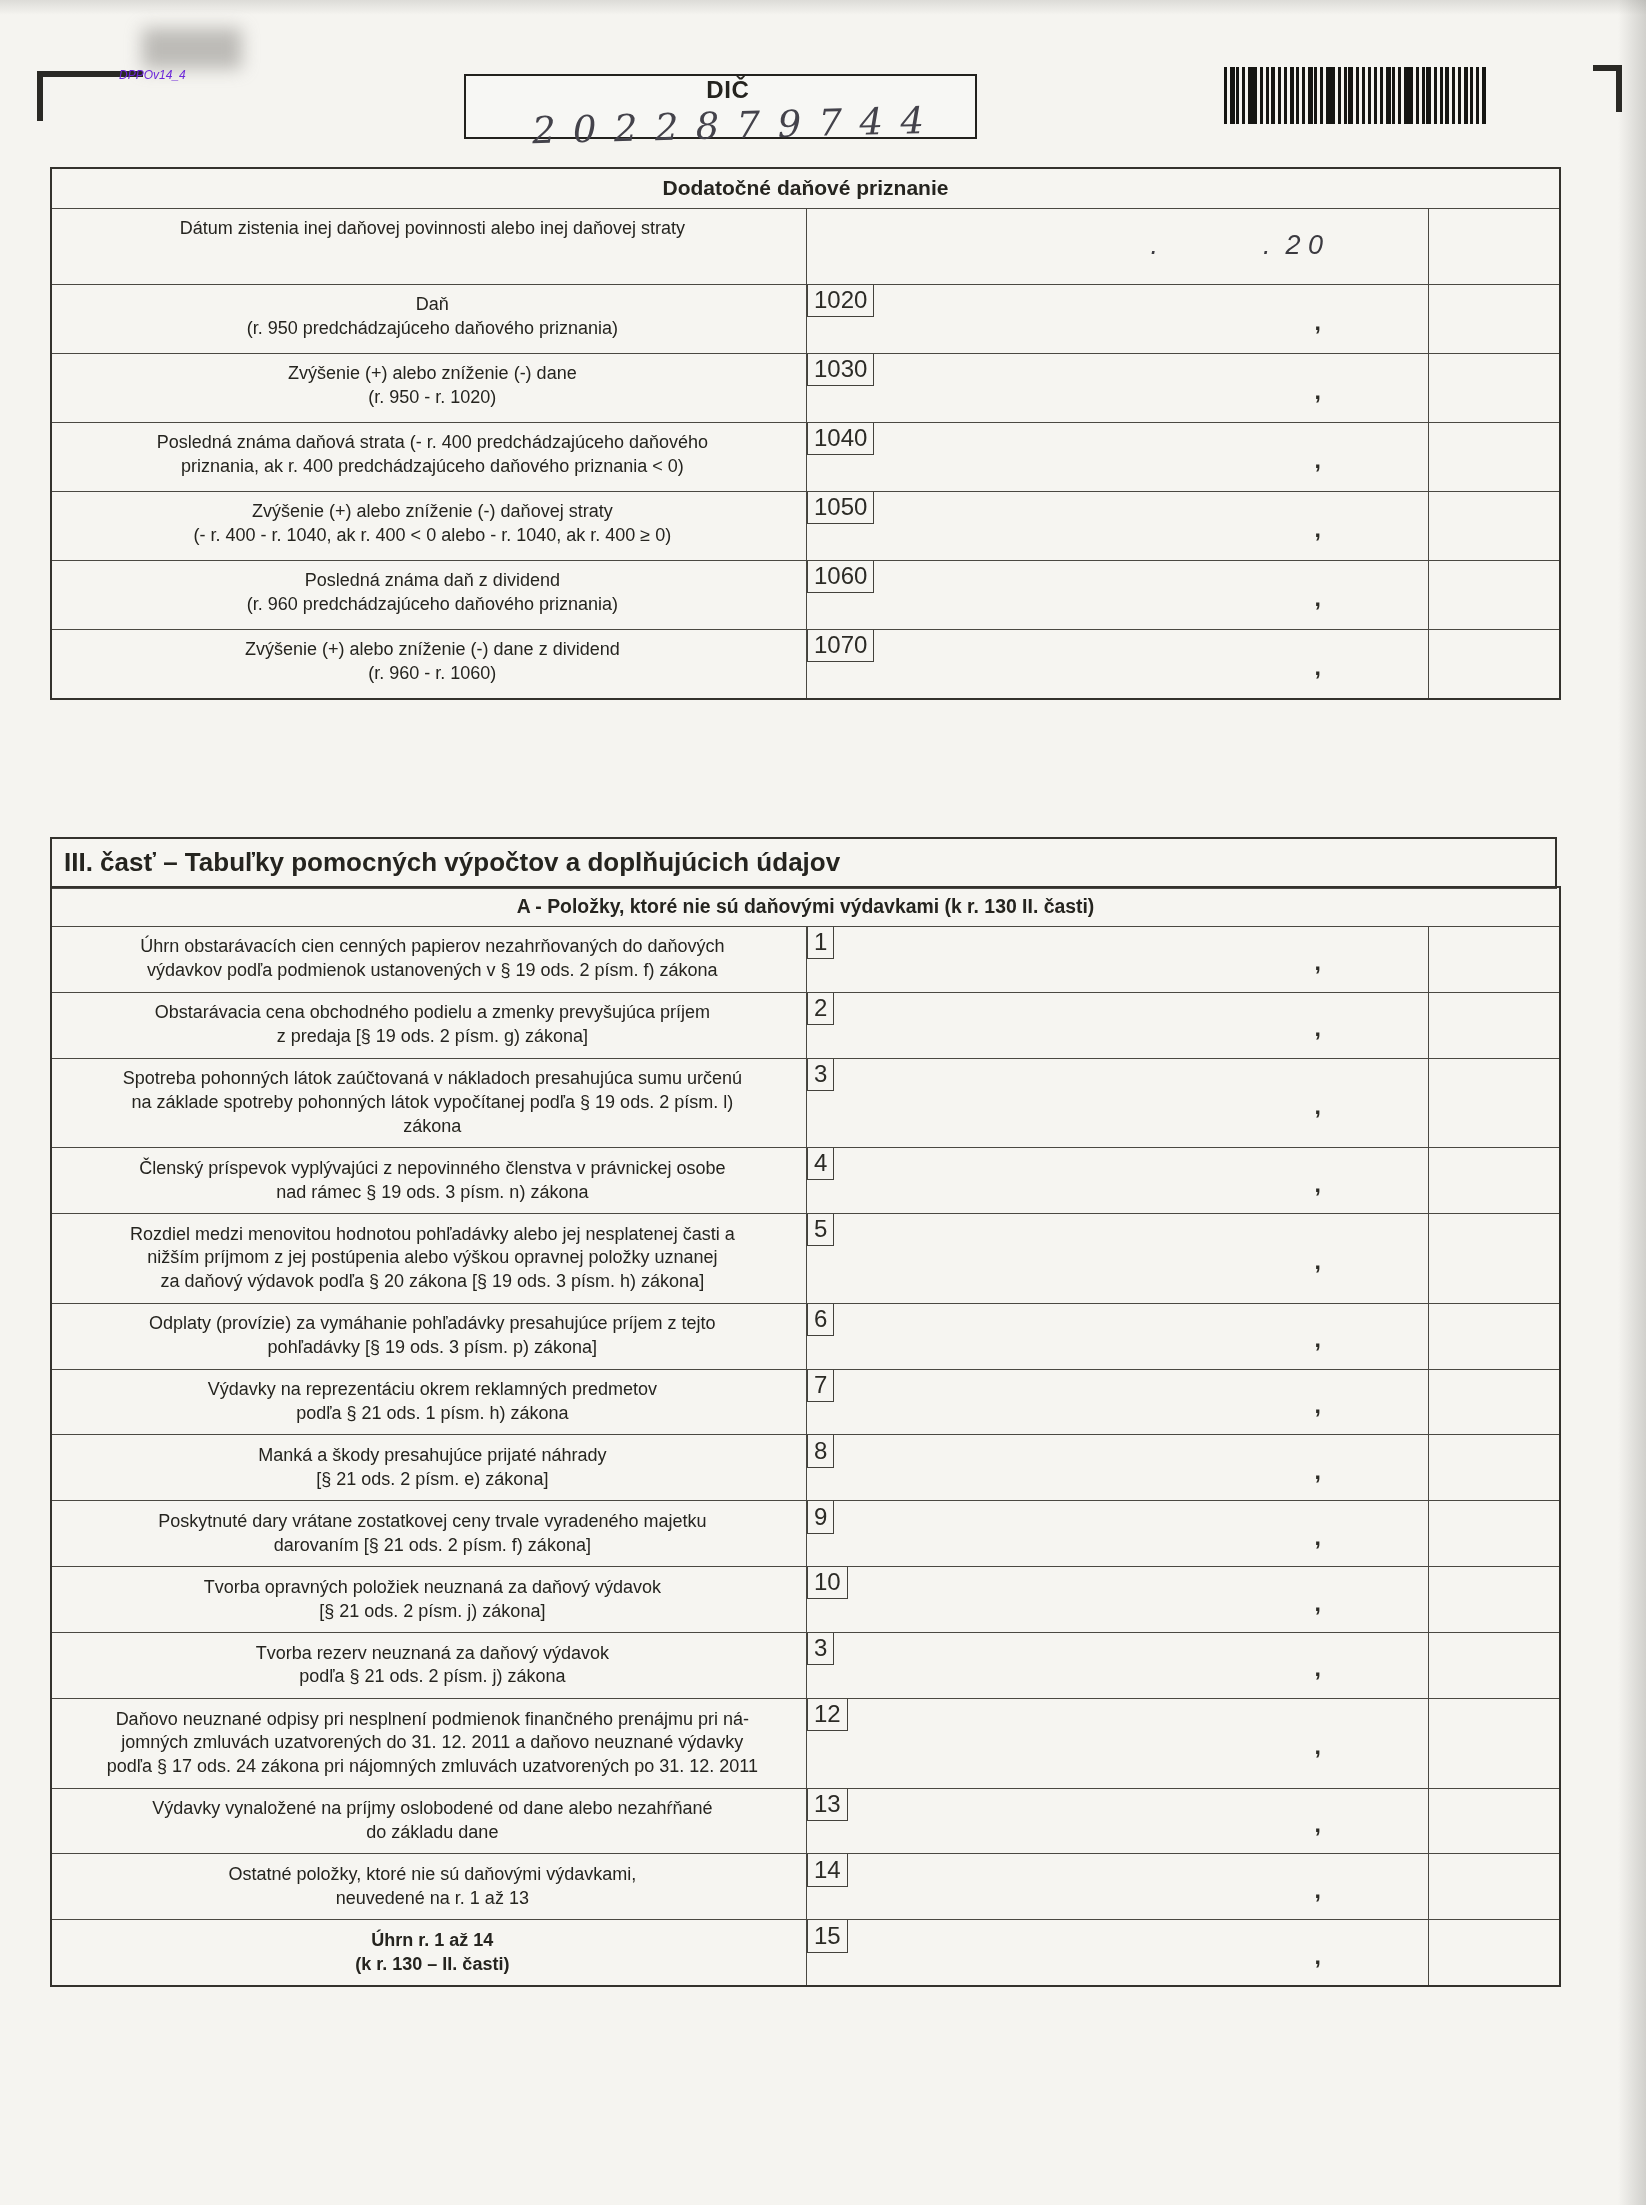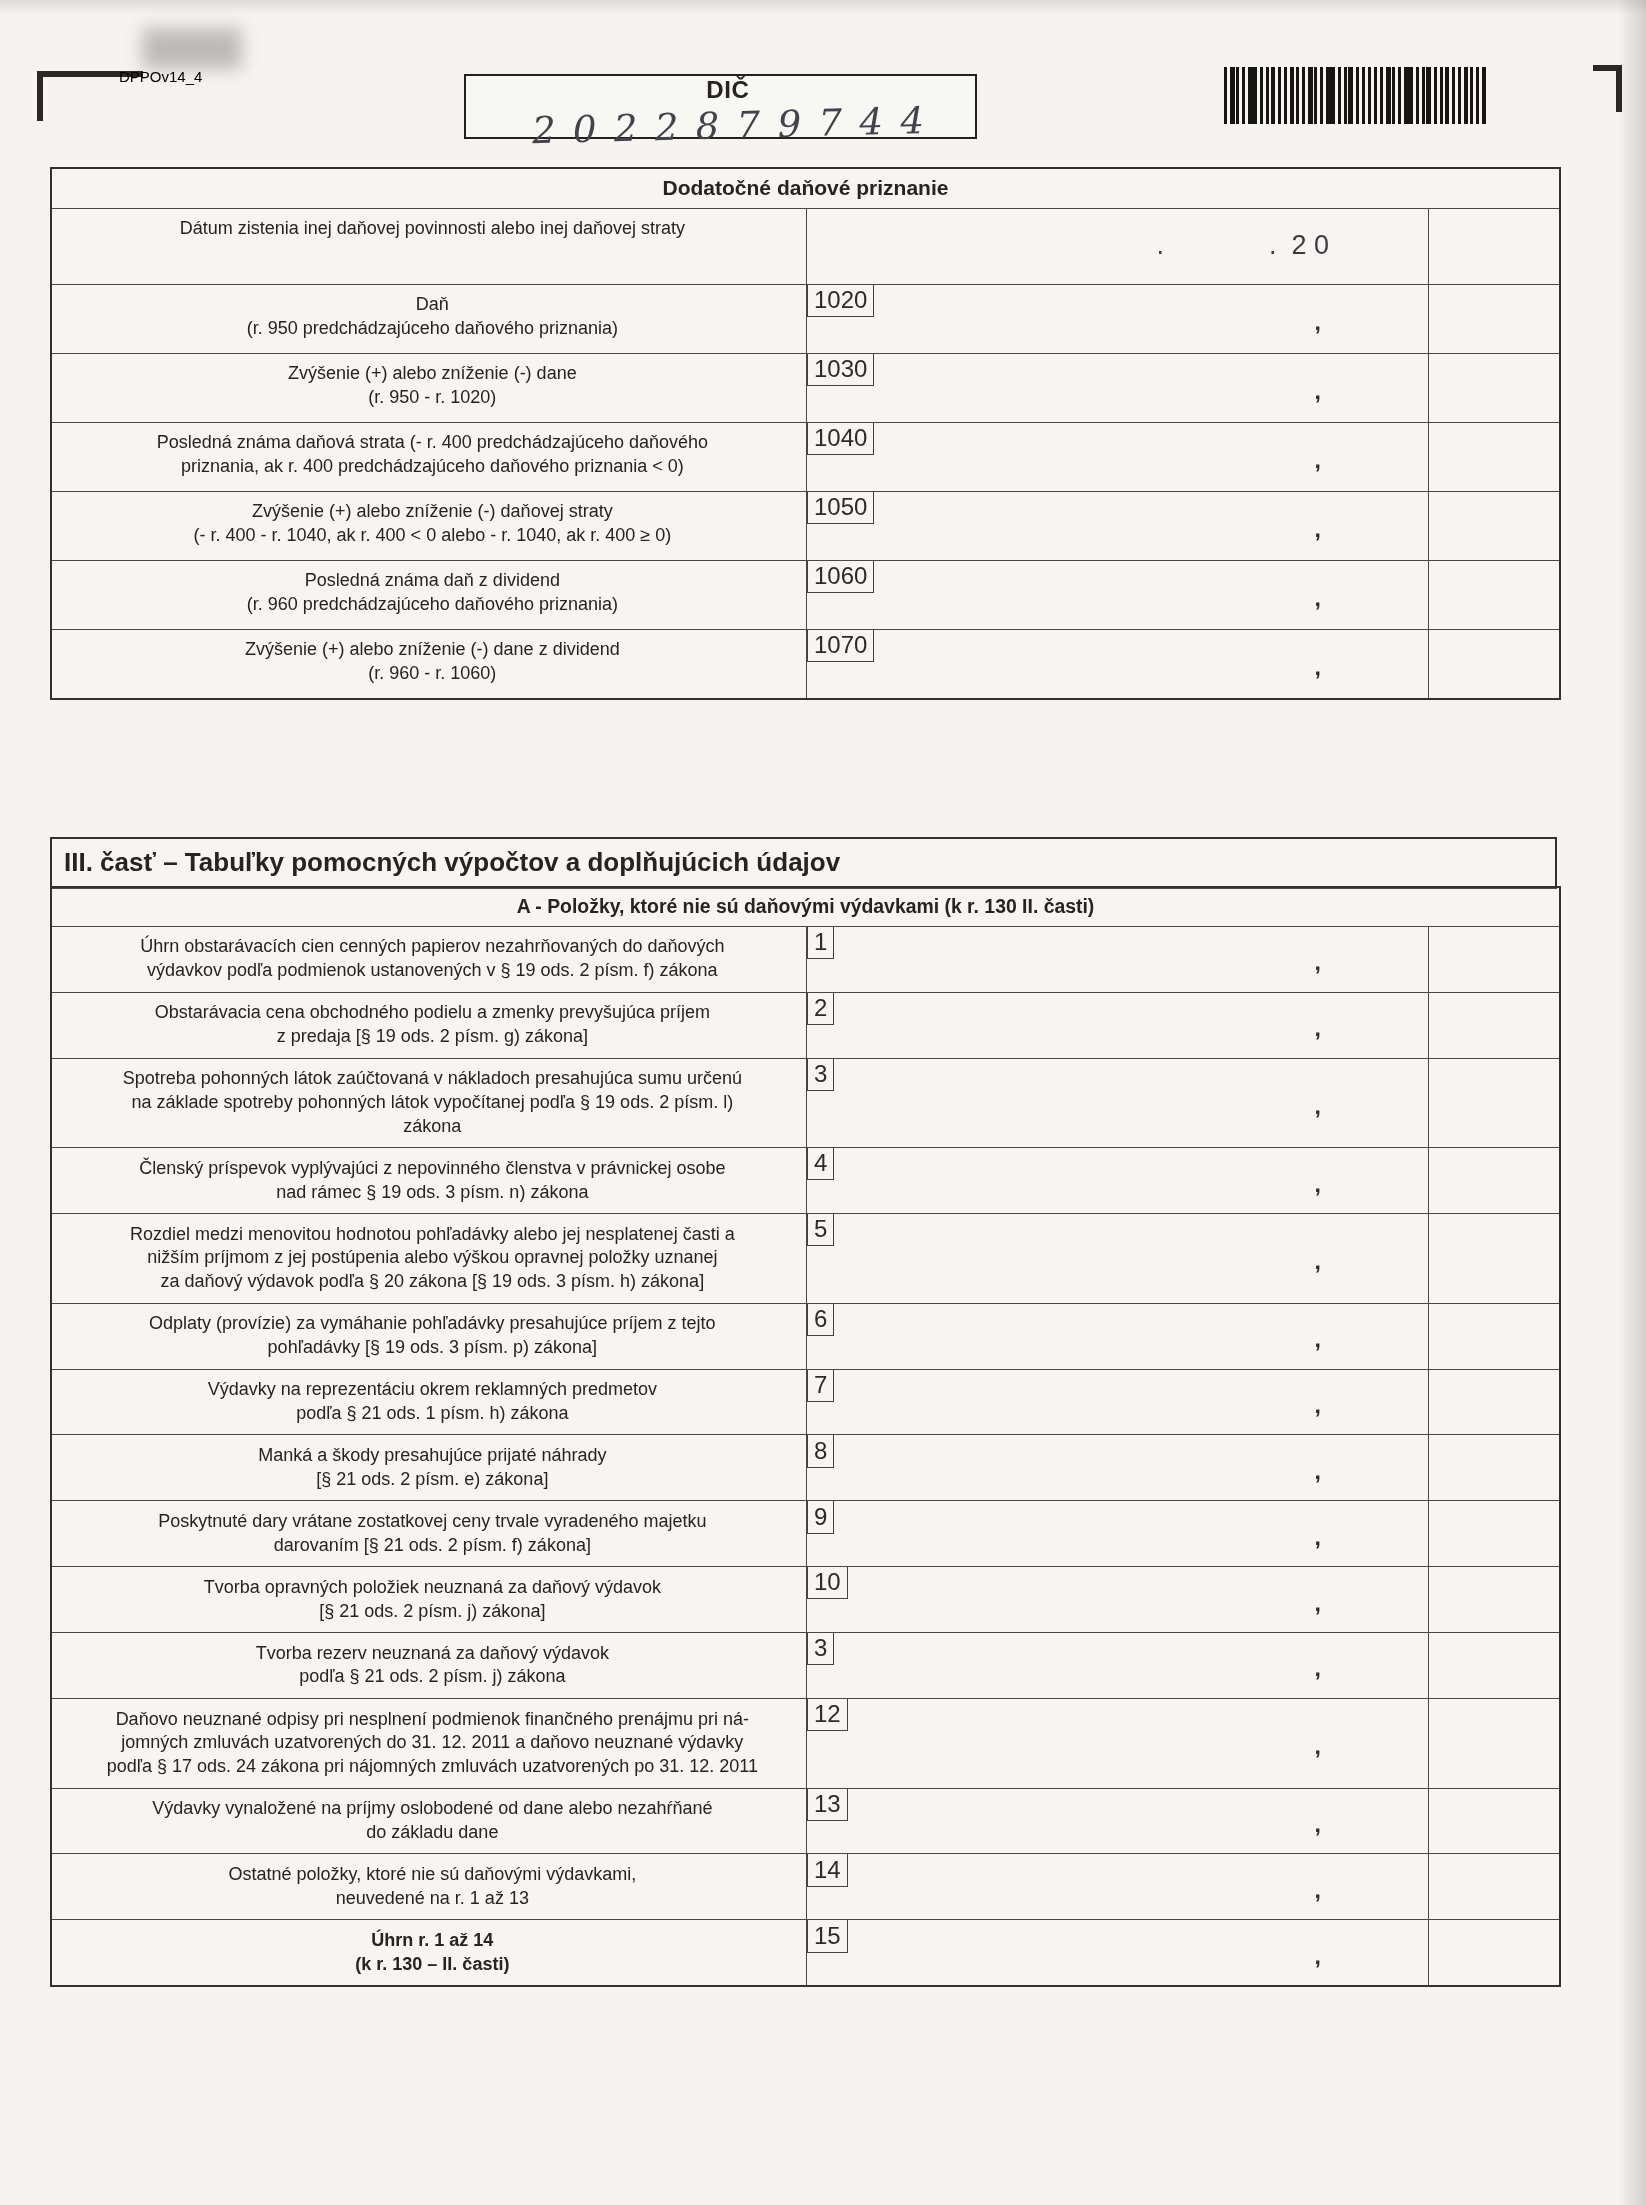--- a/index.html
+++ b/index.html
@@ -14,21 +14,21 @@
   .scan-edge-top { position:absolute; left:0; top:0; width:100%; height:14.7px;
     background:linear-gradient(180deg, rgba(110,110,106,0.18) 0%, rgba(0,0,0,0) 100%); }
   .artifact { position:absolute; left:142px; top:28px; width:100px; height:41px;
     background:#8f8d89; filter:blur(8.7px); opacity:.55; }
 
   .bracket-tl { position:absolute; left:37px; top:71px; width:100px; height:44px;
     border-top:6.7px solid #2a2925; border-left:6.7px solid #2a2925; }
   .bracket-tr { position:absolute; left:1593px; top:65px; width:23px; height:41px;
     border-top:6.7px solid #2a2925; border-right:6.7px solid #2a2925; }
 
-  .form-code { position:absolute; left:119px; top:68px; font-size:15px; color:#000000; }
+  .form-code { position:absolute; left:119px; top:68px; font-size:12px; color:#6d28d9;font-style:italic; }
 
   .dic-box { position:absolute; left:464px; top:74px; width:509px; height:61px;
     border:2.7px solid #22211d; display:flex; align-items:center; background:rgba(255,255,255,0.25);flex-direction:column; }
   .dic-label { font-size:24px; font-weight:bold; margin-left:14.7px; letter-spacing:0.7px; }
   .dic-value { font-family:"DejaVu Serif", serif; font-style:italic; font-size:37px;
     color:#44434b; letter-spacing:17.4px; margin-left:32px; transform:rotate(-1.5deg);
     white-space:nowrap; }
 
   .barcode { position:absolute; left:1224px; top:67px; width:262px; height:57px;
     background-image:
@@ -43,22 +43,22 @@
     font-size:18px; line-height:1.32; white-space:pre-line; border-right:1.3px solid #4a4842; }
   .t-val { flex:1; position:relative; }
   .t-cents { width:130px; border-left:1.3px solid #4a4842; }
   .numbox { position:absolute; top:0; left:0; font-size:24px; padding:1.3px 6px 2px 6px;
     border:1.3px solid #44423c; border-top:none; color:#2c2b26; }
   .comma { position:absolute; right:107px; top:50%; transform:translateY(-38%);
     font-size:23px; font-weight:bold; color:#2c2b26; }
 
   .t1 .t-row { min-height:68px; }
   .t1 .date-row { min-height:75px; }
-  .date-value { position:absolute; right:99px; top:50%; transform:translateY(-52%);
-    font-size:27px; white-space:pre; color:#3b3a40; }
+  .date-value { position:absolute; right:105px; top:50%; transform:translateY(-52%);
+    font-size:27px; white-space:pre; color:#3b3a40; font-style:italic; }
 
   .p3-header { position:absolute; left:50px; top:837px; width:1507px; box-sizing:border-box;
     border:2px solid #34322d; font-size:26px; font-weight:bold; padding:8px 12px 9.4px 12px;
     background:rgba(255,255,255,0.12); }
 
   .tA { top:886px; }
   .tA .tbl-title { font-size:19.4px; }
   .tA .t-row { min-height:64px; }
   .bold-lbl { font-weight:bold; }
 </style>

